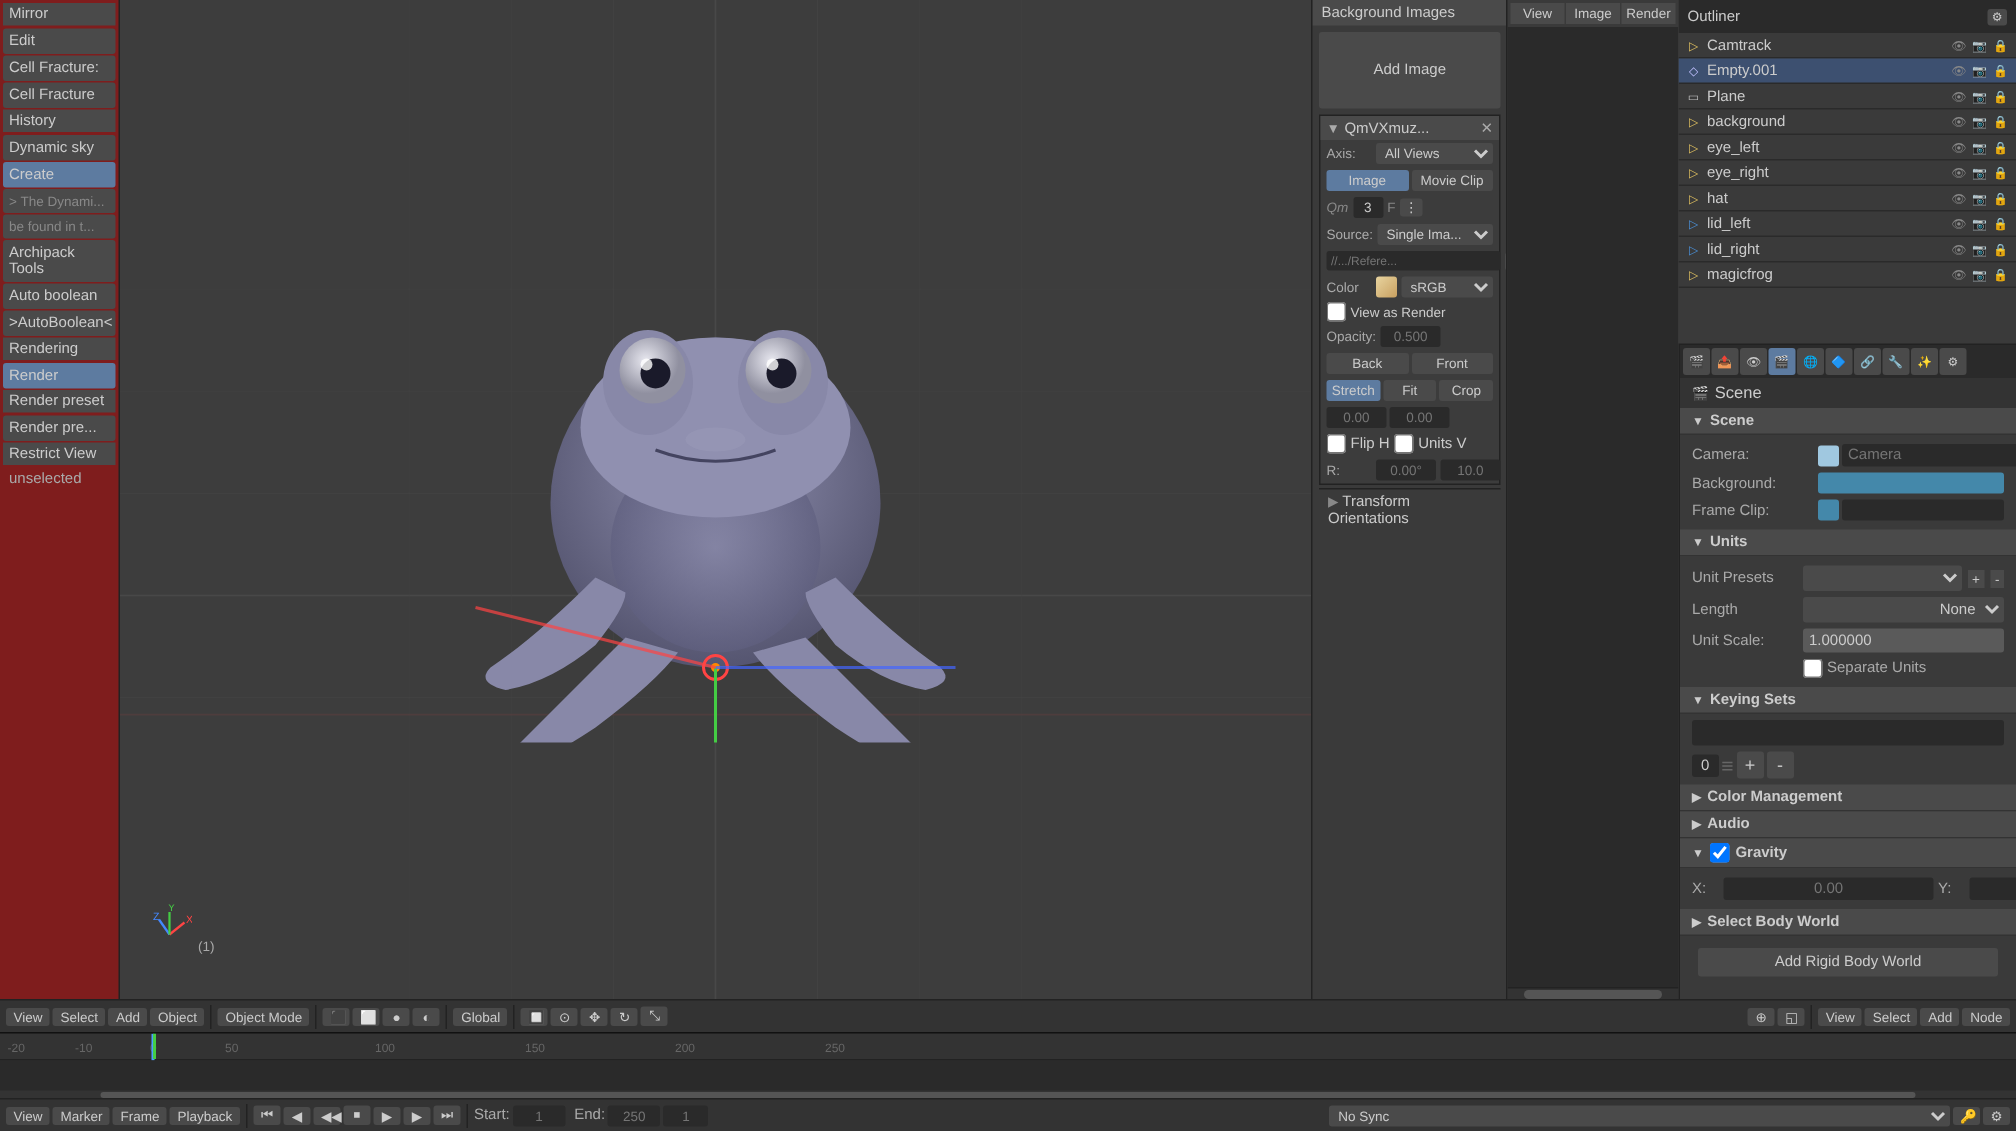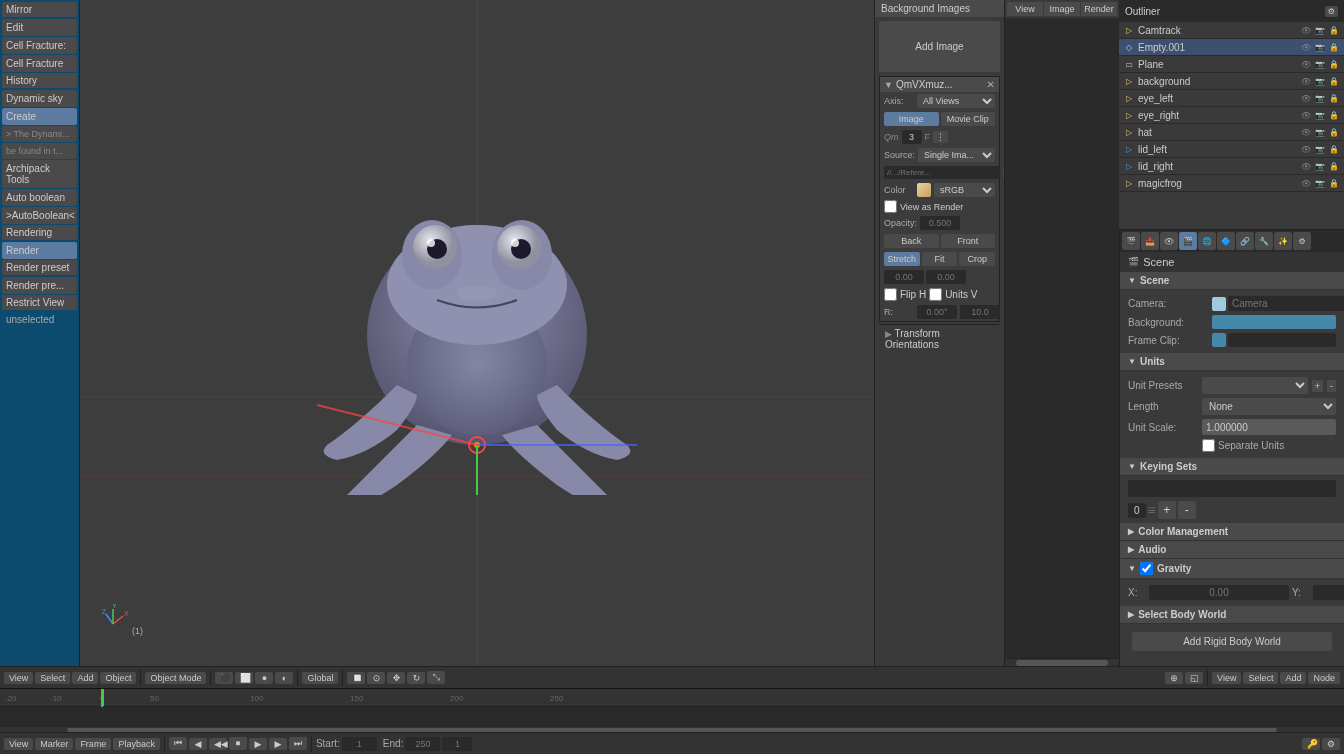--- a/index.html
+++ b/index.html
@@ -17,21 +17,21 @@
     
     .main-layout {
       display: flex;
       width: 1344px;
       height: 710px;
     }
 
     
     .left-sidebar {
       width: 80px;
-      background: #0c4a6e;
+      background: #7f1d1d;
       border-right: 1px solid #222;
       display: flex;
       flex-direction: column;
       padding: 2px;
       overflow: hidden;
     }
     .left-sidebar .section-header {
       background: #4a4a4a;
       color: #ccc;
       font-size: 10px;
@@ -465,20 +465,21 @@
     }
     .unit-label { color: #aaa; min-width: 70px; font-size: 10px; }
     .unit-select {
       flex: 1;
       background: #4a4a4a;
       border: none;
       color: #ccc;
       font-size: 10px;
       padding: 2px 3px;
       border-radius: 2px;
+      text-align: right;
     }
     .unit-scale-bar {
       flex: 1;
       height: 16px;
       background: #5a5a5a;
       border-radius: 2px;
       position: relative;
       display: flex;
       align-items: center;
       padding: 0 4px;
@@ -1049,18 +1050,21 @@
     <button class="toolbar-btn" style="width:18px;">▶</button>
     <button class="toolbar-btn" style="width:18px;">▶</button>
     <button class="toolbar-btn" style="width:18px;">⏭</button>
     <div class="toolbar-sep"></div>
     <span style="font-size:10px; color:#aaa;">Start:</span>
     <input class="num-field" value="" style="width: 35px;" placeholder="1">
     <span style="font-size:10px; color:#aaa; margin-left:4px;">End:</span>
     <input class="num-field" value="" style="width: 35px;" placeholder="250">
     <input class="num-field" value="" style="width: 30px;" placeholder="1">
     <div style="flex:1;"></div>
+    <select class="select-field" style="width:70px;">
+      <option>No Sync</option>
+    </select>
 
     <button class="toolbar-btn" style="width:18px;">🔑</button>
     <button class="toolbar-btn" style="width:18px;">⚙</button>
   </div>
 
 </div>
 
 </body></html>

